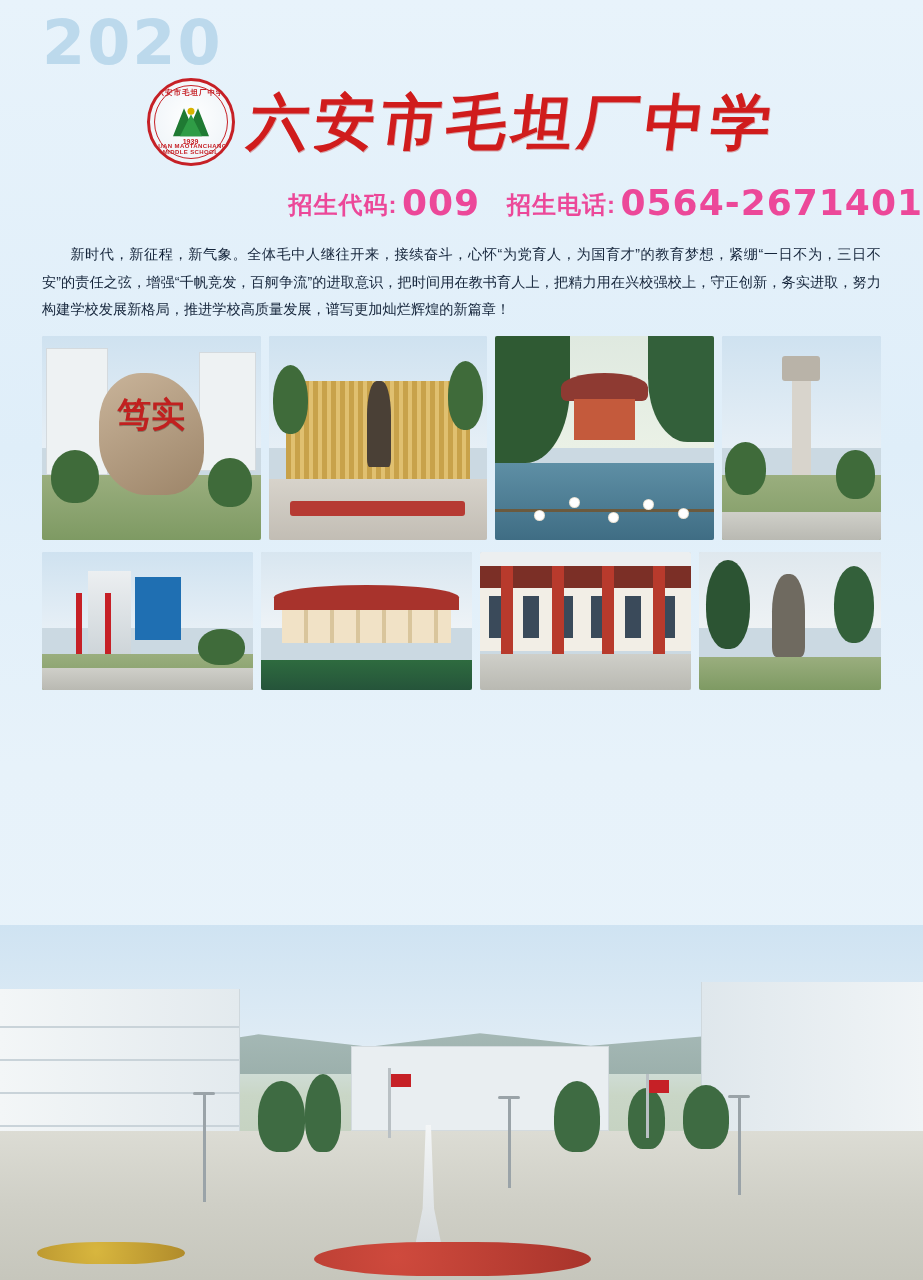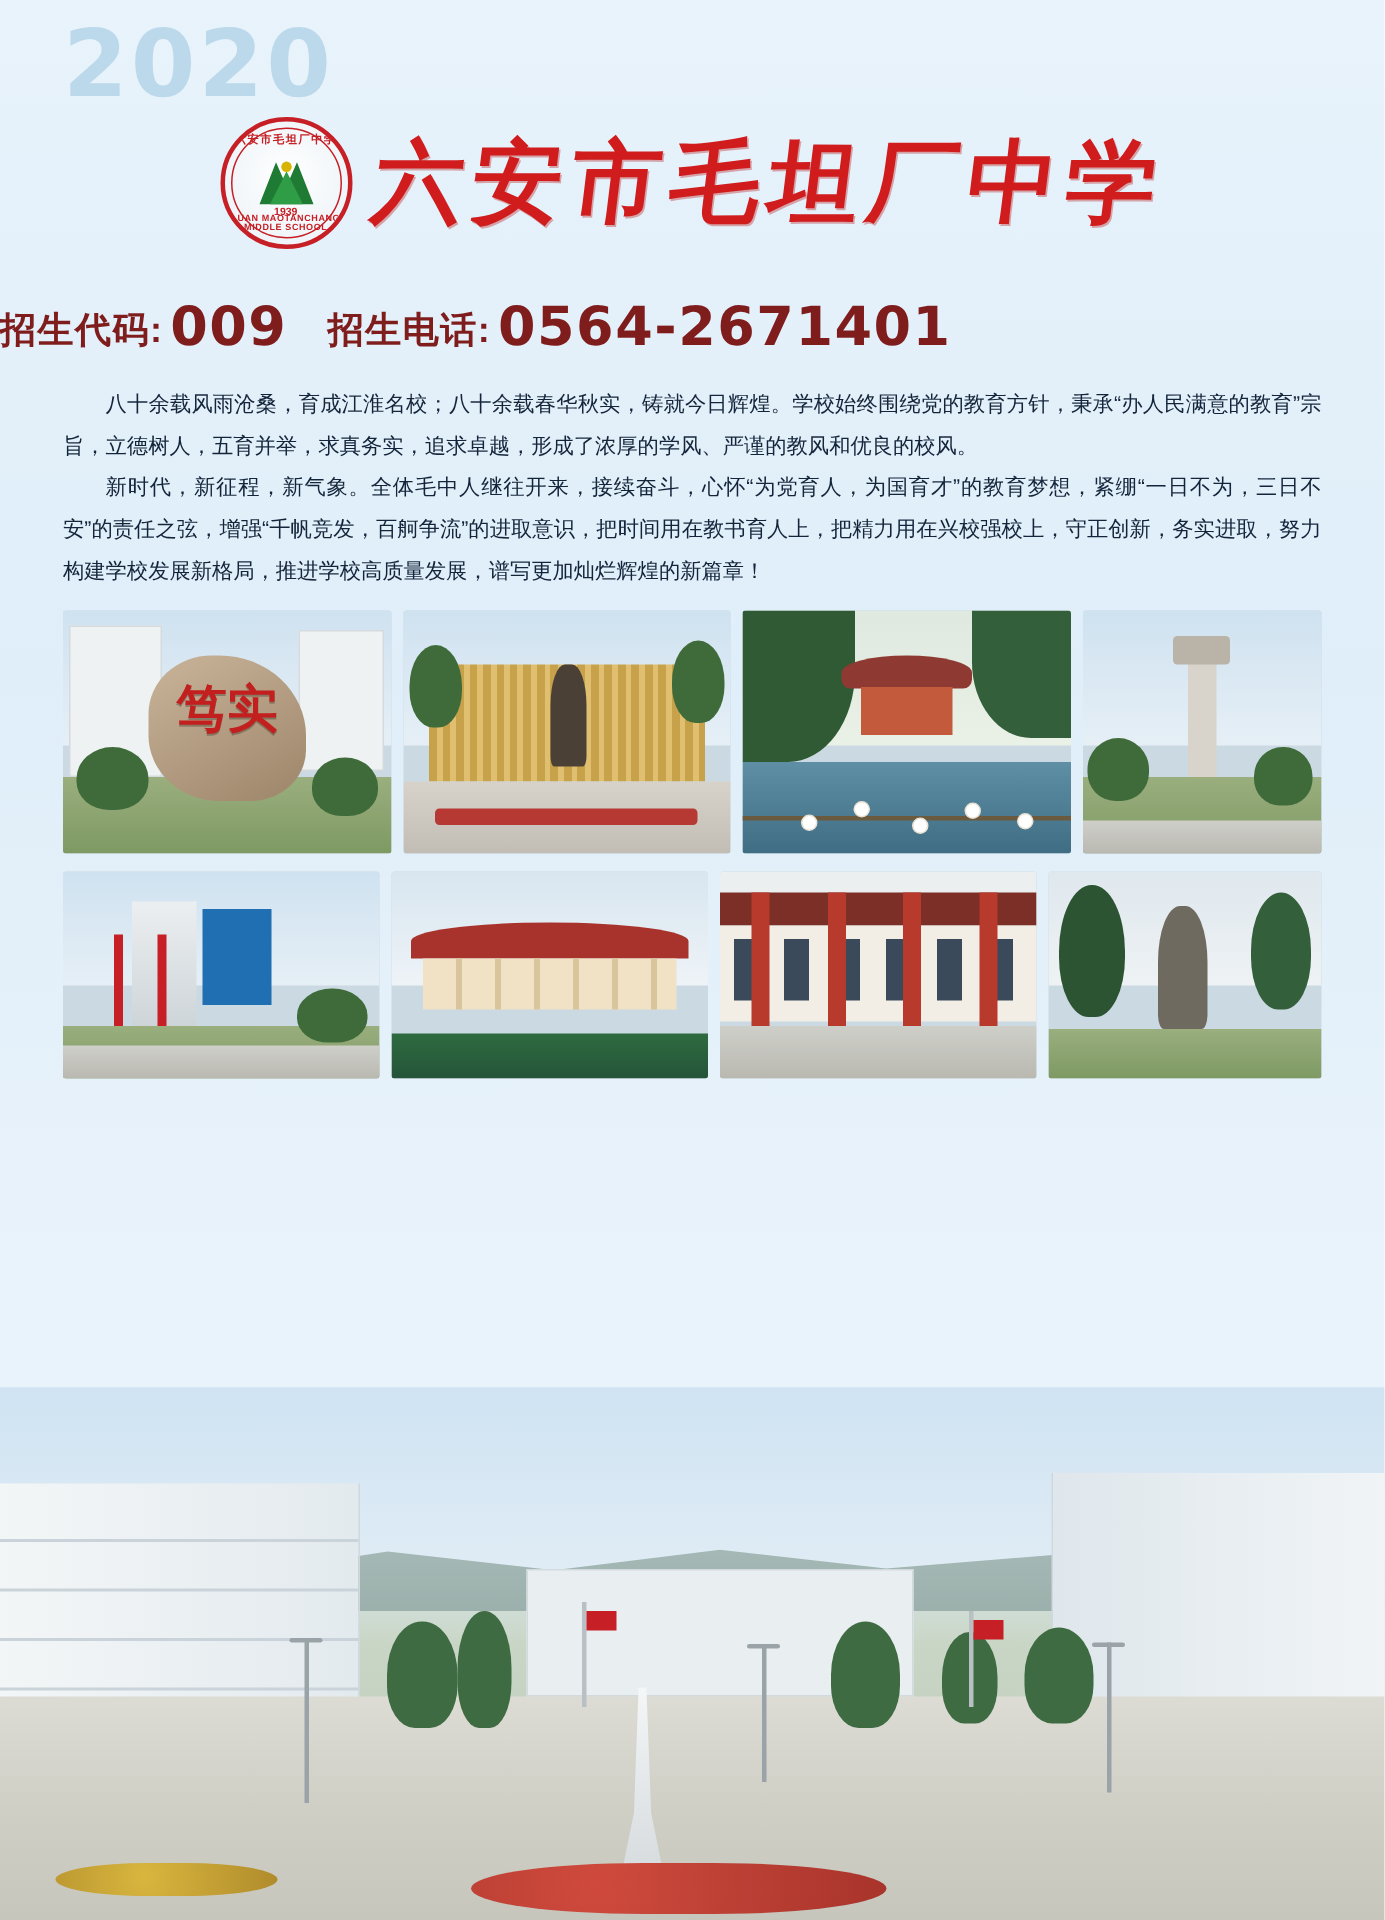--- a/index.html
+++ b/index.html
@@ -90,23 +90,23 @@
     font-weight: 700;
     color: #d01c1c;
     letter-spacing: 6px;
     transform: skewX(-7deg);
     line-height: 1;
     text-shadow: 1px 1px 0 rgba(180,20,20,.35);
     white-space: nowrap;
   }
 
   .code-line {
-    margin-top: 32px;
-    text-align: left;
-    color: #7f1d1d;
+    margin-top: 16px;
+    text-align: right;
+    color: #ec4899;
     font-weight: 700;
     white-space: nowrap;
   }
   .code-line .lbl {
     font-size: 24px;
     letter-spacing: 1px;
   }
   .code-line .val {
     font-size: 36px;
     font-family: "DejaVu Sans", sans-serif;
@@ -126,21 +126,21 @@
   .article p { text-indent: 2em; }
   .hl { color: #d8232a; font-weight: 700; }
 
   
   .photo-row {
     display: flex;
     gap: 8px;
     margin: 12px 42px 0 42px;
   }
   .photo {
-    height: 162px;
+    height: 204px;
     border-radius: 2px;
     overflow: hidden;
     position: relative;
     background: #cbd9e2;
     flex: 1 1 0;
   }
   .photo.w1 { flex: 1.62 1 0; }
   .photo.w2 { flex: 1.62 1 0; }
   .photo.w3 { flex: 1.62 1 0; }
   .photo.w4 { flex: 1.18 1 0; }
@@ -295,21 +295,20 @@
 
 <div class="code-line">
   <span class="lbl">招生代码:</span>
   <span class="val">009</span>
   <span class="gap"></span>
   <span class="lbl">招生电话:</span>
   <span class="val">0564-2671401</span>
 </div>
 
 <div class="article">
-  <p>八十余载风雨沧桑，育成江淮名校；八十余载春华秋实，铸就今日辉煌。学校始终围绕党的教育方针，秉承“办人民满意的教育”宗旨，立德树人，五育并举，求真务实，追求卓越，形成了浓厚的学风、严谨的教风和优良的校风。</p>
   <p>新时代，新征程，新气象。全体毛中人继往开来，接续奋斗，心怀“为党育人，为国育才”的教育梦想，紧绷“一日不为，三日不安”的责任之弦，增强“千帆竞发，百舸争流”的进取意识，把时间用在教书育人上，把精力用在兴校强校上，守正创新，务实进取，努力构建学校发展新格局，推进学校高质量发展，谱写更加灿烂辉煌的新篇章！</p>
 </div>
 
 <div class="photo-row first">
 
   <div class="photo w1">
     <div class="sky"></div>
     <div class="bld" style="left:2%;top:6%;width:28%;height:62%;"></div>
     <div class="bld" style="right:2%;top:8%;width:26%;height:58%;"></div>
     <div class="ground"></div>

